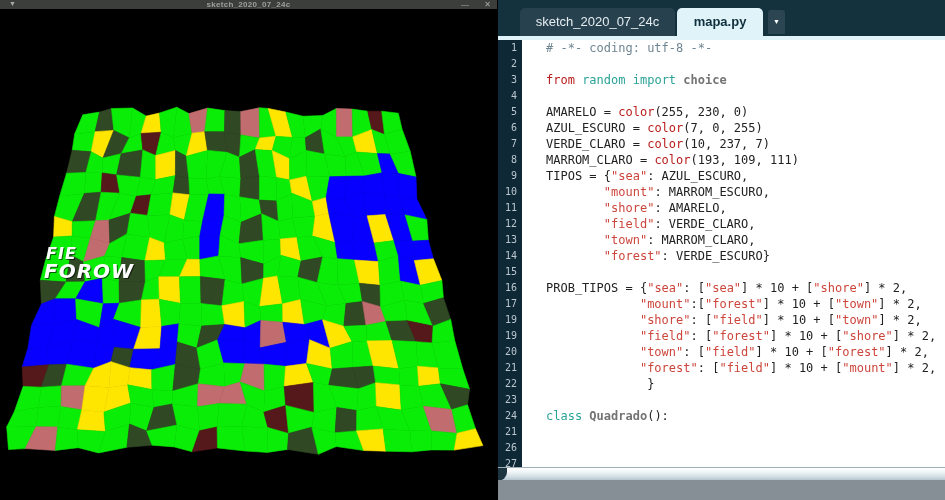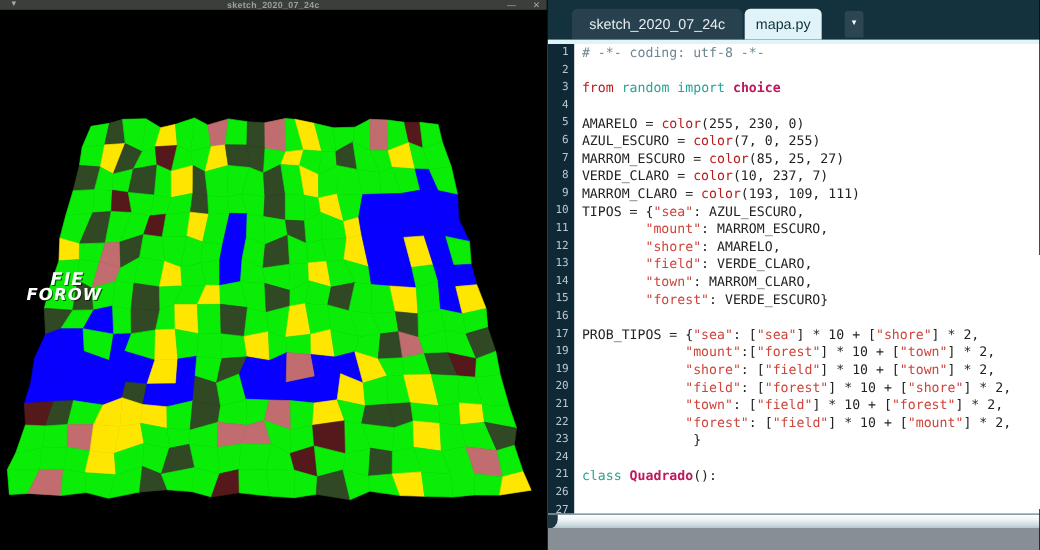--- a/index.html
+++ b/index.html
@@ -13,46 +13,46 @@
   .sketch-titlebar .ttl{position:absolute;left:0;right:0;text-align:center;top:0;
        font-weight:bold;color:#9aa09b;letter-spacing:.3px;}
   .tb-menu{position:absolute;left:9px;top:-1px;font-size:7px;color:#a7aca7;}
   .tb-min{position:absolute;right:28px;top:0;font-size:8px;color:#a7aca7;}
   .tb-close{position:absolute;right:6px;top:0;font-size:8px;color:#a7aca7;}
   .sketch-canvas{position:absolute;left:0;top:9px;width:497px;height:491px;background:#000;}
   .map-label{position:absolute;color:#fff;font-style:italic;font-weight:bold;
        text-shadow:1px 1px 0 rgba(0,0,0,.6);letter-spacing:1px;
        font-family:"DejaVu Sans",sans-serif;}
   .map-label.l1{left:46px;top:244px;font-size:16px;}
-  .map-label.l2{left:24px;top:259px;font-size:15px;}
+  .map-label.l2{left:44px;top:259px;font-size:20px;}
 
   
   .right-window{position:absolute;left:498px;top:0;width:447px;height:500px;background:#14313e;}
   .tab-bar{position:absolute;left:0;top:0;width:447px;height:36px;background:#14313e;}
   .tab{position:absolute;top:8px;height:28px;border-radius:5px 5px 0 0;
        font-size:13px;line-height:28px;text-align:center;cursor:default;}
   .tab.inactive{left:22px;width:155px;background:#27414f;color:#e6edf0;}
-  .tab.active{left:179px;width:70px;background:#dff3f8;color:#10303d;font-weight:normal;}
+  .tab.active{left:179px;width:86px;background:#dff3f8;color:#10303d;font-weight:bold;}
   .tab-dropdown{position:absolute;left:270px;top:10px;width:17px;height:24px;background:#2c4553;
        border-radius:3px 3px 0 0;color:#fff;font-size:7px;text-align:center;line-height:24px;}
   .editor-strip{position:absolute;left:0;top:36px;width:447px;height:4px;background:#dff3f8;}
   .editor-body{position:absolute;left:0;top:40px;width:447px;height:427px;overflow:hidden;
        display:flex;background:#fff;}
   .gutter{width:24px;background:#0e2836;color:#bac7cf;font:10px/16px "DejaVu Sans Mono",monospace;
        text-align:right;padding-right:5px;box-sizing:border-box;flex:none;}
   .gutter .ln{height:16px;}
-  .code-area{flex:1;padding-left:7px;}
+  .code-area{flex:1;padding-left:24px;}
   .code-line{height:16px;line-height:16px;white-space:pre;
        font:12px/16px "DejaVu Sans Mono",monospace;color:#222;}
   .tok-com{color:#6e8691;}
   .tok-kw{color:#b91c1c;}
   .tok-kw2{color:#2aa398;text-align:center;}
   .tok-str{color:#cd463c;}
   .tok-txt{color:#222;}
-  .tok-fn{color:#be185d;font-weight:bold;}
+  .tok-fn{color:#737373;font-weight:bold;}
   .h-scrollbar{position:absolute;left:0;top:467px;width:447px;height:13px;
        background:linear-gradient(180deg,#ffffff 0%,#eef4f7 35%,#cfdce2 75%,#b5c6cf 100%);
        border-top:1px solid #9fb0ba;box-sizing:border-box;}
   .h-scrollbar .notch{position:absolute;left:0;top:0;width:9px;height:13px;background:#1c3540;
        border-radius:0 0 9px 0;}
   .console-area{position:absolute;left:0;top:480px;width:447px;height:20px;background:#868f96;}
 </style>
 </head>
 <body>
 
@@ -429,21 +429,20 @@
         <div class="ln">26</div>
         <div class="ln">27</div>
       </div>
     <div class="code-area">
         <div class="code-line"><span class="tok-com"># -*- coding: utf-8 -*-</span></div>
         <div class="code-line"></div>
         <div class="code-line"><span class="tok-kw">from</span><span class="tok-txt"> </span><span class="tok-kw2">random</span><span class="tok-txt"> </span><span class="tok-kw2">import</span><span class="tok-txt"> </span><span class="tok-fn">choice</span></div>
         <div class="code-line"></div>
         <div class="code-line"><span class="tok-txt">AMARELO = </span><span class="tok-kw">color</span><span class="tok-txt">(255, 230, 0)</span></div>
         <div class="code-line"><span class="tok-txt">AZUL_ESCURO = </span><span class="tok-kw">color</span><span class="tok-txt">(7, 0, 255)</span></div>
-        <div class="code-line"><span class="tok-txt">MARROM_ESCURO = </span><span class="tok-kw">color</span><span class="tok-txt">(85, 25, 27)</span></div>
         <div class="code-line"><span class="tok-txt">VERDE_CLARO = </span><span class="tok-kw">color</span><span class="tok-txt">(10, 237, 7)</span></div>
         <div class="code-line"><span class="tok-txt">MARROM_CLARO = </span><span class="tok-kw">color</span><span class="tok-txt">(193, 109, 111)</span></div>
         <div class="code-line"><span class="tok-txt">TIPOS = {</span><span class="tok-str">"sea"</span><span class="tok-txt">: AZUL_ESCURO,</span></div>
         <div class="code-line"><span class="tok-txt">        </span><span class="tok-str">"mount"</span><span class="tok-txt">: MARROM_ESCURO,</span></div>
         <div class="code-line"><span class="tok-txt">        </span><span class="tok-str">"shore"</span><span class="tok-txt">: AMARELO,</span></div>
         <div class="code-line"><span class="tok-txt">        </span><span class="tok-str">"field"</span><span class="tok-txt">: VERDE_CLARO,</span></div>
         <div class="code-line"><span class="tok-txt">        </span><span class="tok-str">"town"</span><span class="tok-txt">: MARROM_CLARO,</span></div>
         <div class="code-line"><span class="tok-txt">        </span><span class="tok-str">"forest"</span><span class="tok-txt">: VERDE_ESCURO}</span></div>
         <div class="code-line"></div>
         <div class="code-line"><span class="tok-txt">PROB_TIPOS = {</span><span class="tok-str">"sea"</span><span class="tok-txt">: [</span><span class="tok-str">"sea"</span><span class="tok-txt">] * 10 + [</span><span class="tok-str">"shore"</span><span class="tok-txt">] * 2,</span></div>

